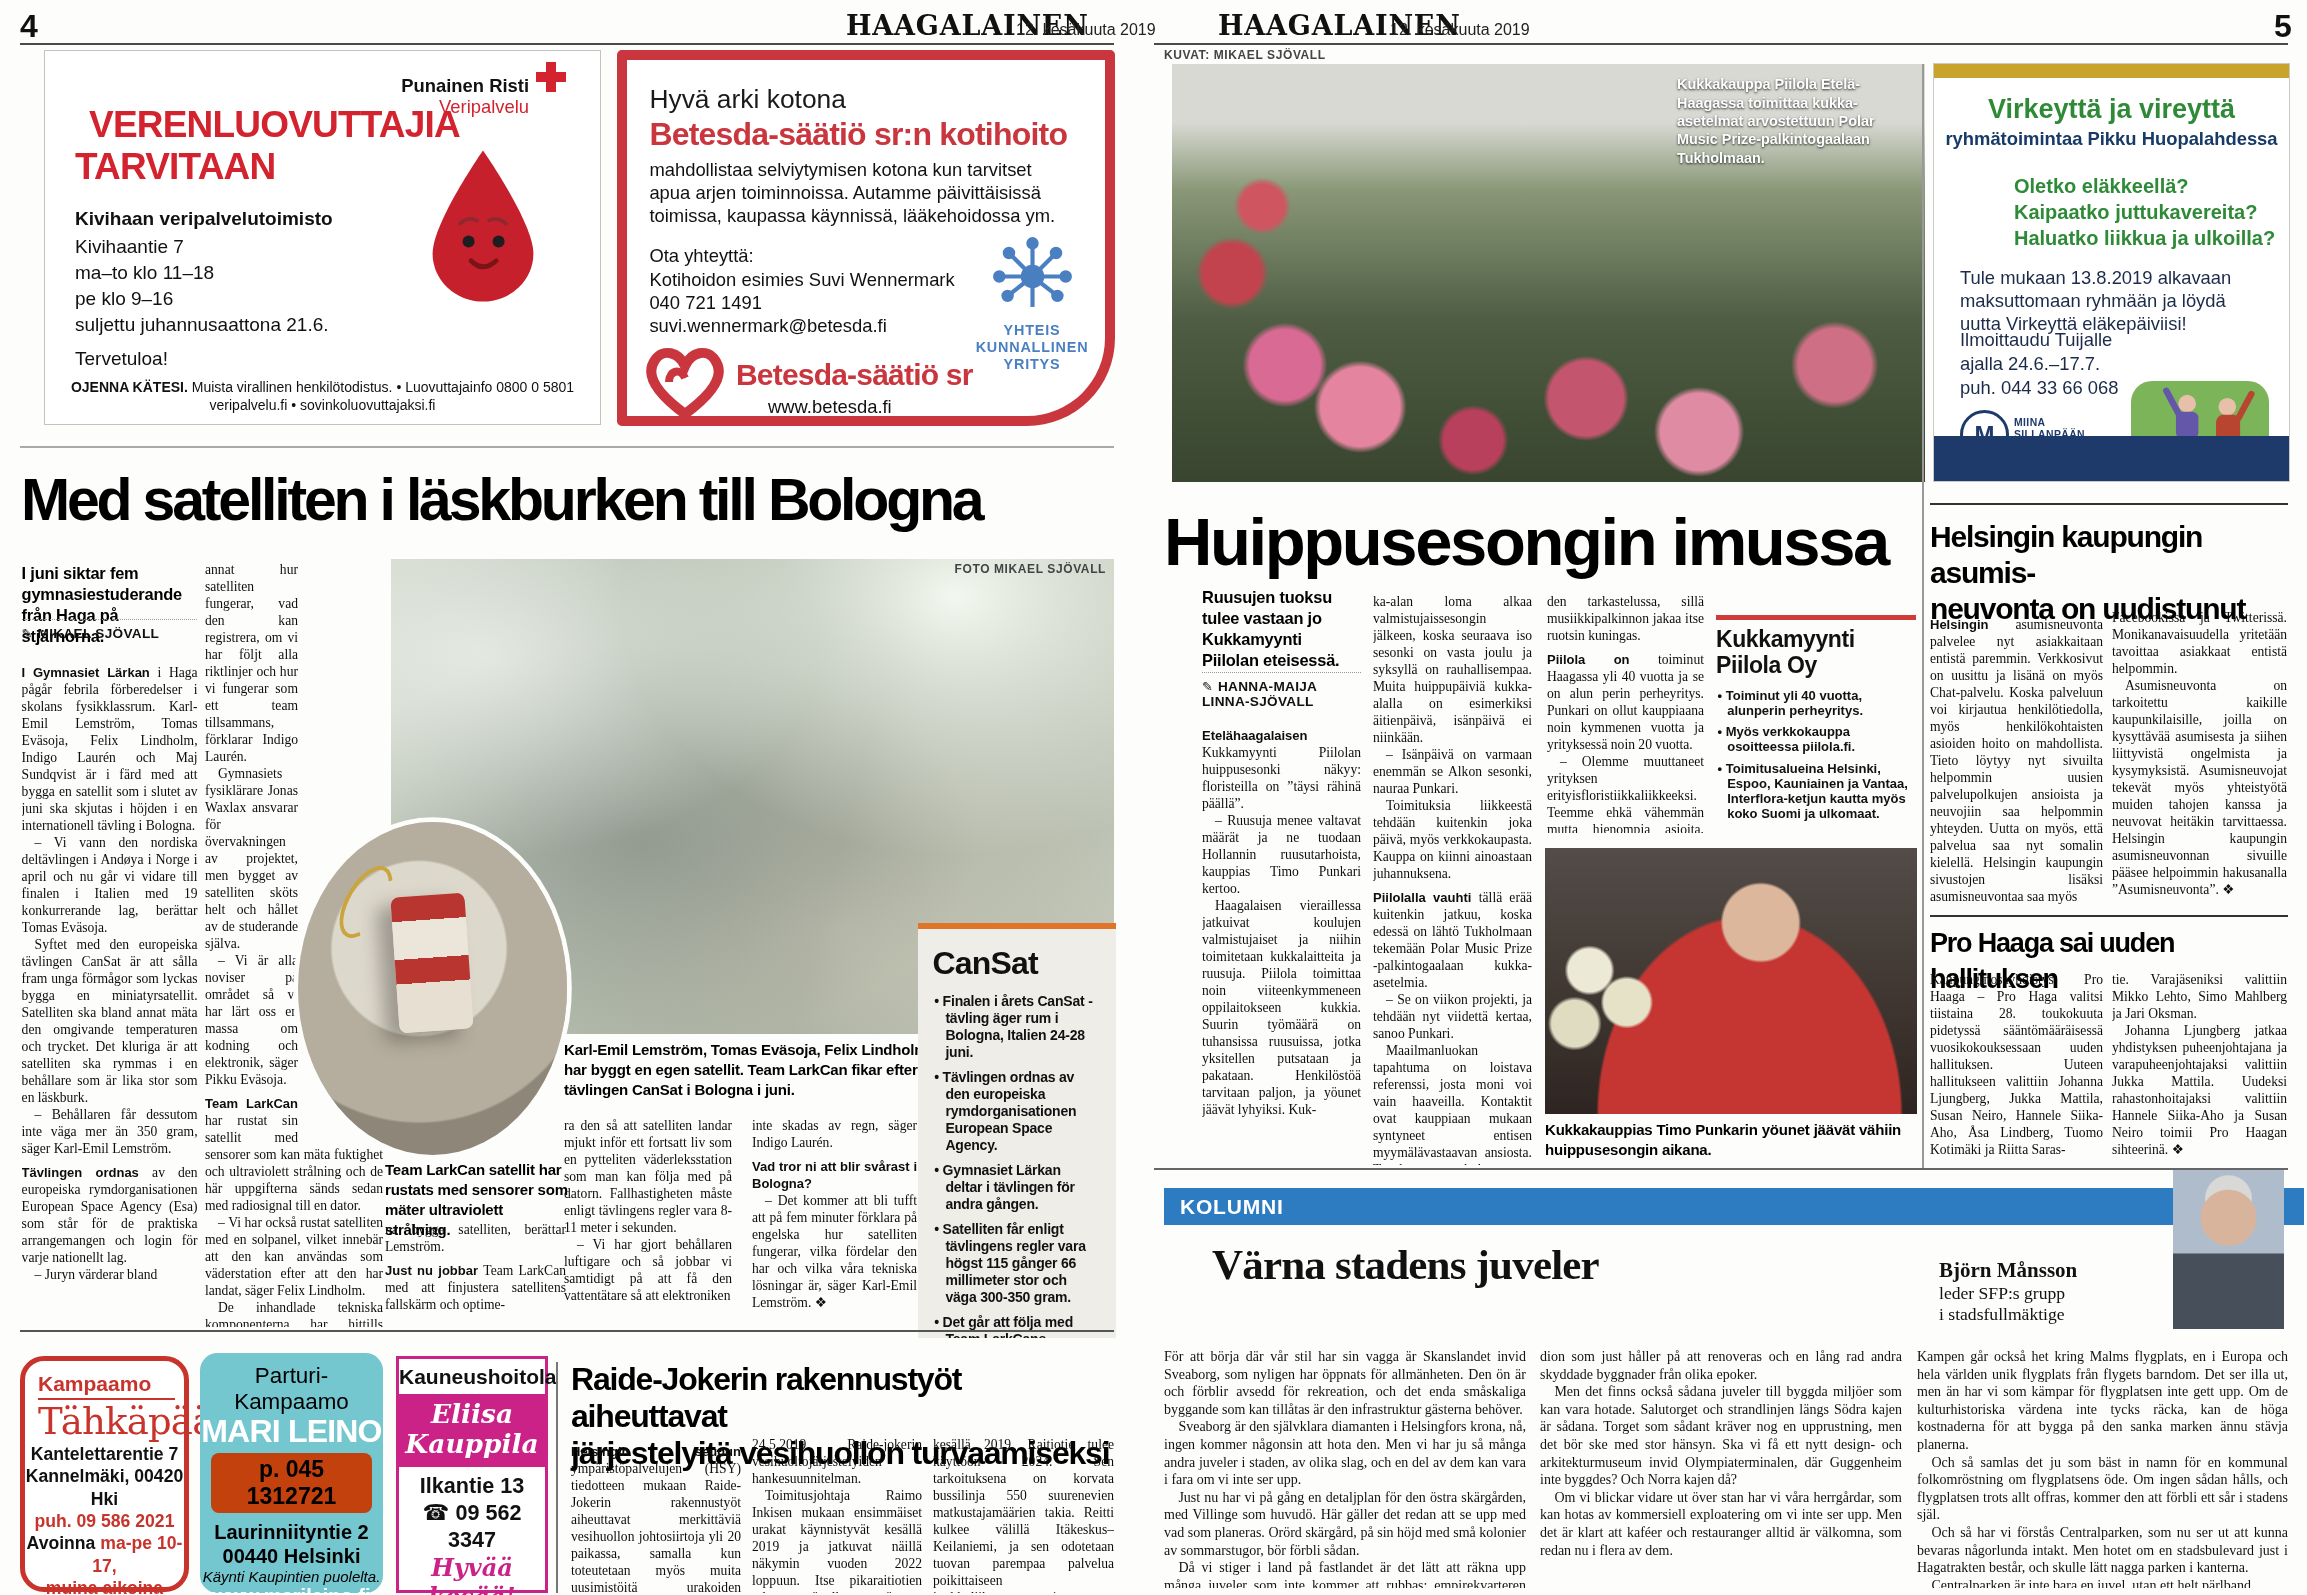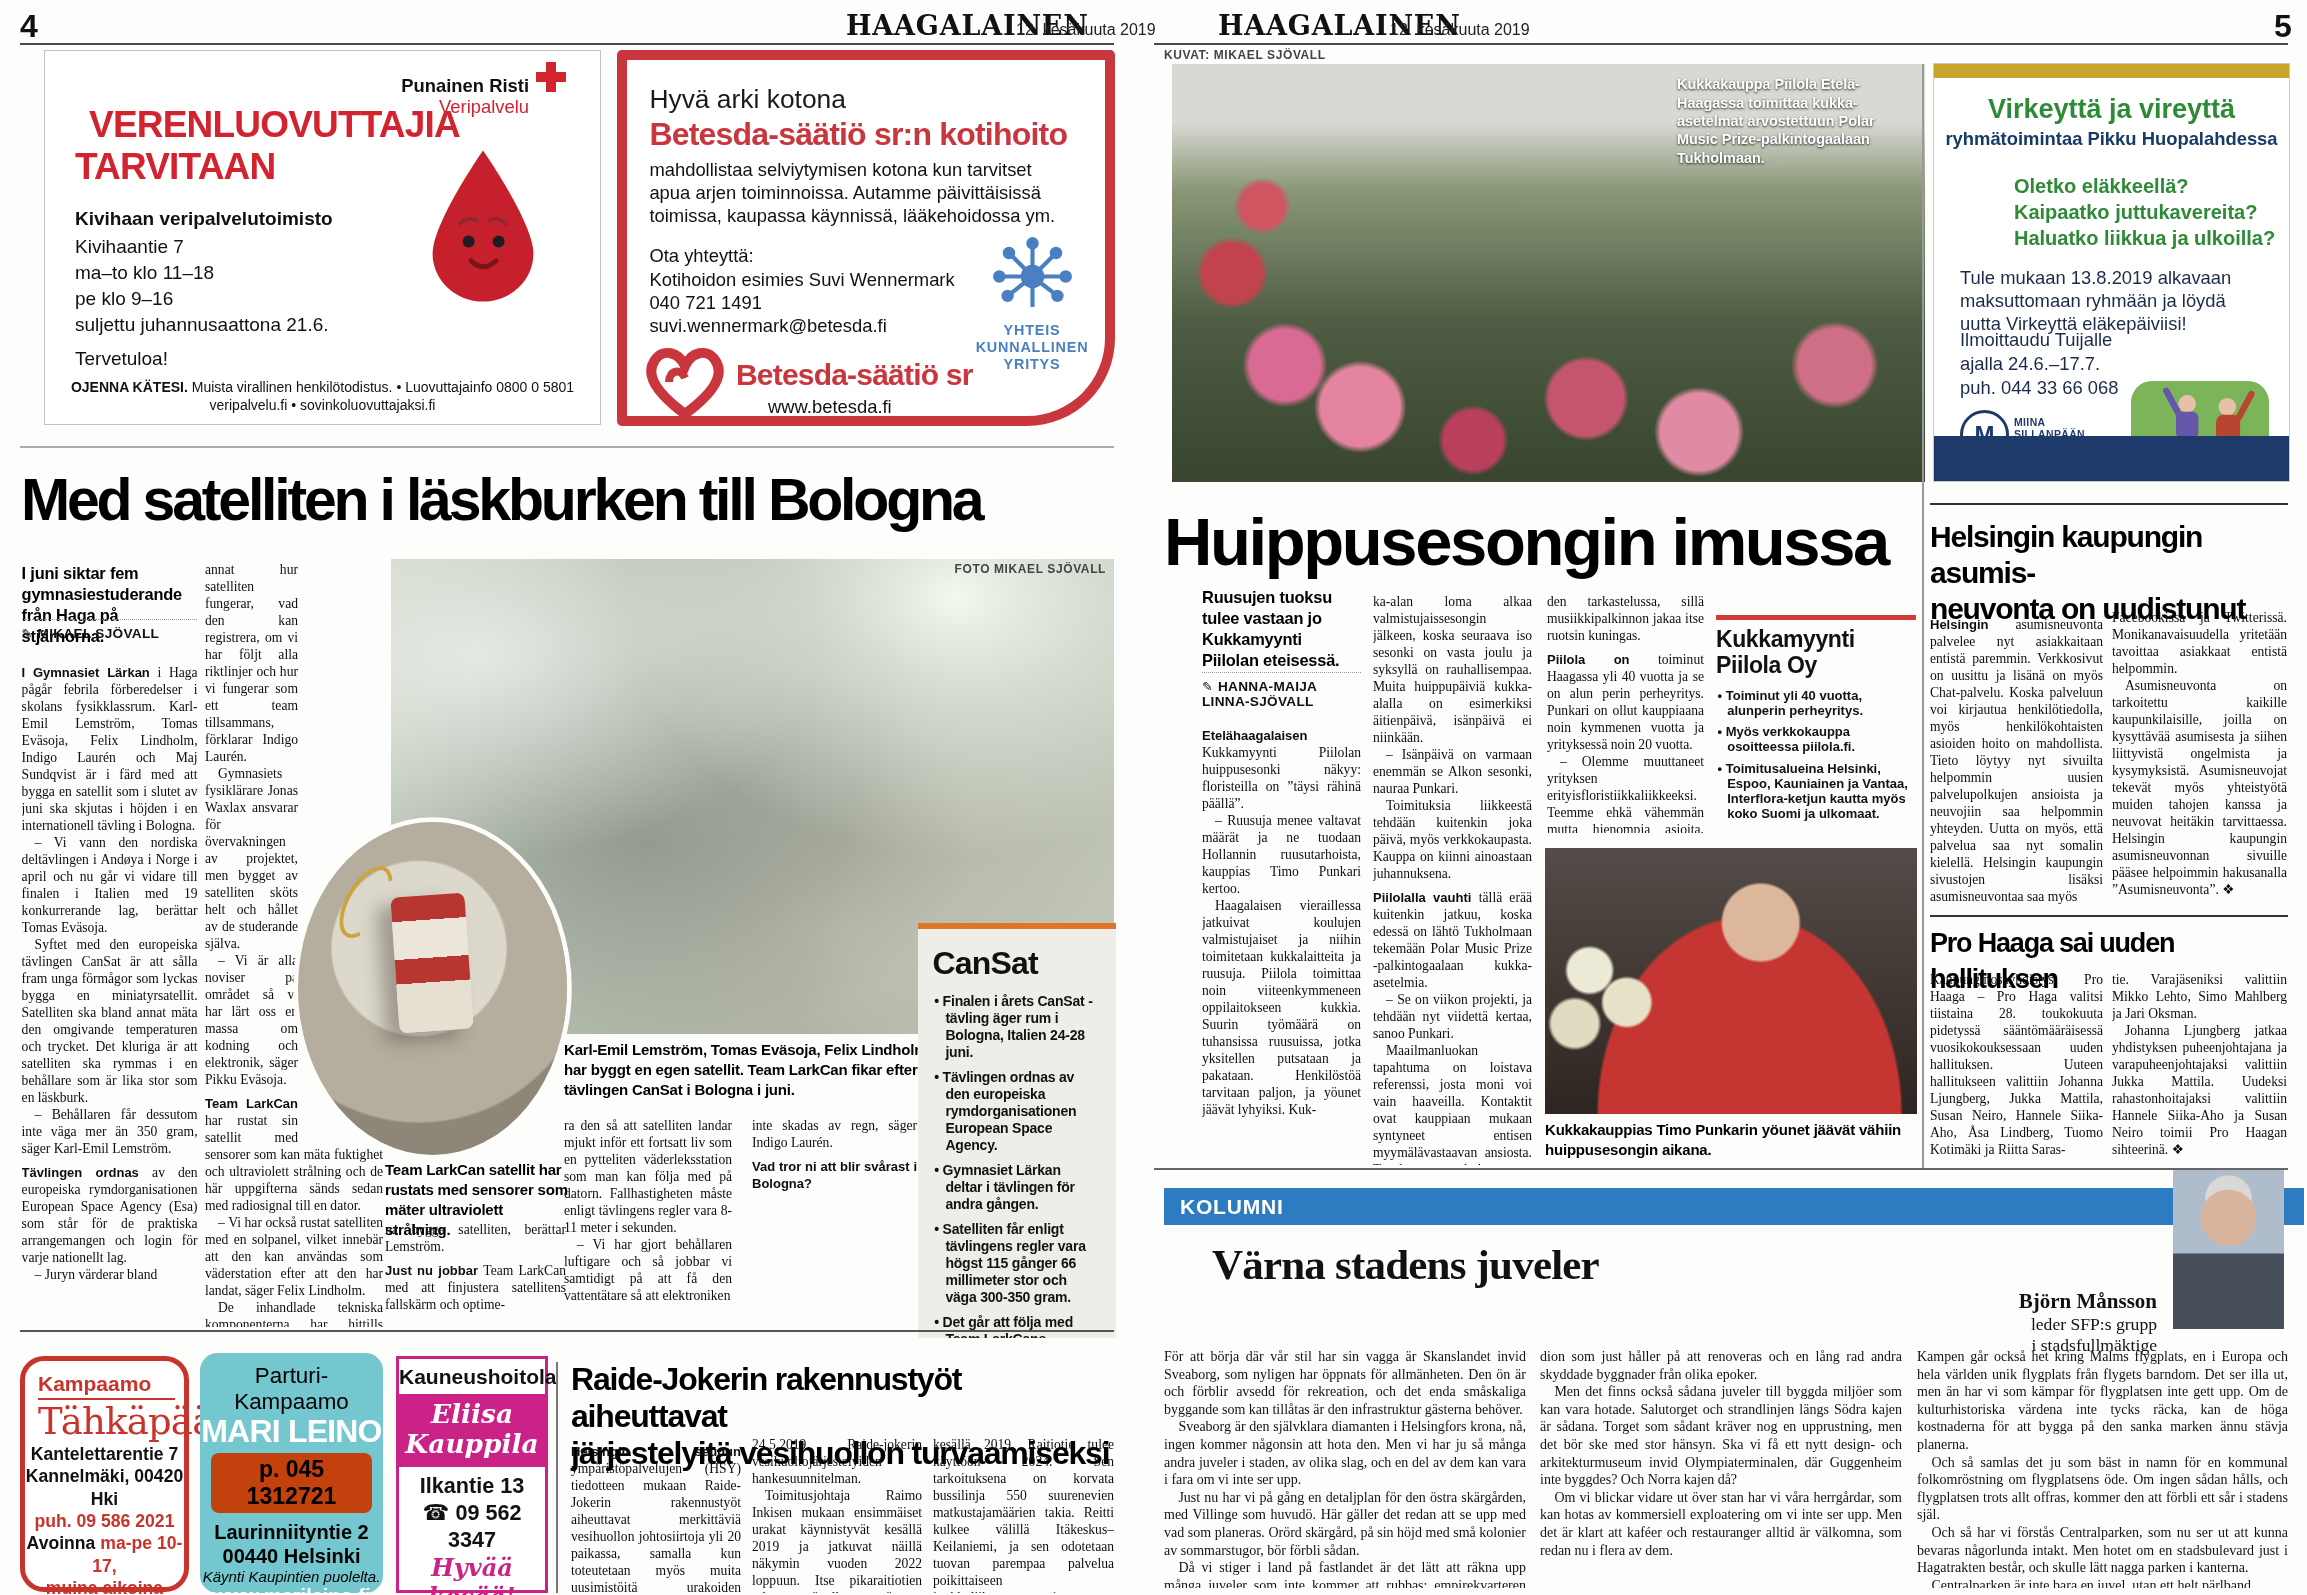--- a/index.html
+++ b/index.html
@@ -143,21 +143,21 @@
   .vk-contact{font-size:18.4px;line-height:24px;color:#1c2b4a;}
   .vk-org{font-weight:700;font-size:10.4px;line-height:12px;color:#1d3a6b;letter-spacing:0.4px;}
   .vk-web{font-weight:800;font-size:17.6px;color:#173a66;}
   .vk-m{width:43px;height:43px;border:3.2px solid #1d3a6b;border-radius:50%;text-align:center;
         line-height:43px;font-weight:800;font-size:24px;color:#1d3a6b;background:#fff;}
   .vk-blob{background:#7cb45a;border-radius:21px;}
 
   
   .kol-band{background:#2d7cc1;color:#fff;font-weight:800;font-size:21px;letter-spacing:0.8px;
             line-height:37px;padding-left:16px;}
-  .kol-byline{text-align:right;font-family:"Liberation Serif","DejaVu Serif",serif;font-size:17.6px;line-height:21.6px;margin-top:31px;}
+  .kol-byline{font-family:"Liberation Serif","DejaVu Serif",serif;font-size:17.6px;line-height:21.6px;}
   .kol-byline b{font-size:21px;}
 
   .overlay-caption{color:#fff;font-weight:700;font-size:14.4px;line-height:18.4px;
       text-shadow:0 0.8px 2.4px rgba(0,0,0,.85);}
   .circ-spacer{float:right;width:85px;height:314px;margin-top:261px;}
 </style>
 </head>
 <body>
 
 <div id="canvas">
@@ -297,20 +297,21 @@
       <p class="para"><span>na bygga satelliten, berättar Lemström.</span></p>
       <p class="para"><b class="pl">Just nu jobbar</b><span>Team LarkCan med att finjustera satellitens fallskärm och optime-</span></p>
     </div>
   <div class="abs bodytext clip" style="left:564px;top:1117px;width:168px;height:210px;">
       <p class="para"><span>ra den så att satelliten landar mjukt inför ett fortsatt liv som en pytteliten väderleksstation som man kan följa med på datorn. Fallhastigheten måste enligt tävlingens regler vara 8-11 meter i sekunden.</span></p>
       <p class="para"><span>– Vi har gjort behållaren luftigare och så jobbar vi samtidigt på att få den vattentätare så att elektroniken</span></p>
     </div>
   <div class="abs bodytext clip" style="left:752px;top:1117px;width:165px;height:210px;">
       <p class="para"><span>inte skadas av regn, säger Indigo Laurén.</span></p>
       <p class="para"><b class="pl">Vad tror ni att blir svårast i Bologna?</b><span></span></p>
+      <p class="para"><span>– Det kommer att bli tufft att på fem minuter förklara på engelska hur satelliten fungerar, vilka fördelar den har och vilka våra tekniska lösningar är, säger Karl-Emil Lemström. ❖</span></p>
     </div>
 
   <div class="abs cansat clip" style="left:918px;top:923px;width:169px;height:387px;">
     <h3>CanSat</h3>
     <div>
         <p class="bullet">Finalen i årets CanSat -tävling äger rum i Bologna, Italien 24-28 juni.</p>
         <p class="bullet">Tävlingen ordnas av den europeiska rymdorganisationen European Space Agency.</p>
         <p class="bullet">Gymnasiet Lärkan deltar i tävlingen för andra gången.</p>
         <p class="bullet">Satelliten får enligt tävlingens regler vara högst 115 gånger 66 millimeter stor och väga 300-350 gram.</p>
         <p class="bullet">Det går att följa med Team LarkCans förberedelser inför tävlingen på larkcan.com eller på Instagram på @teamlarkcan</p>

